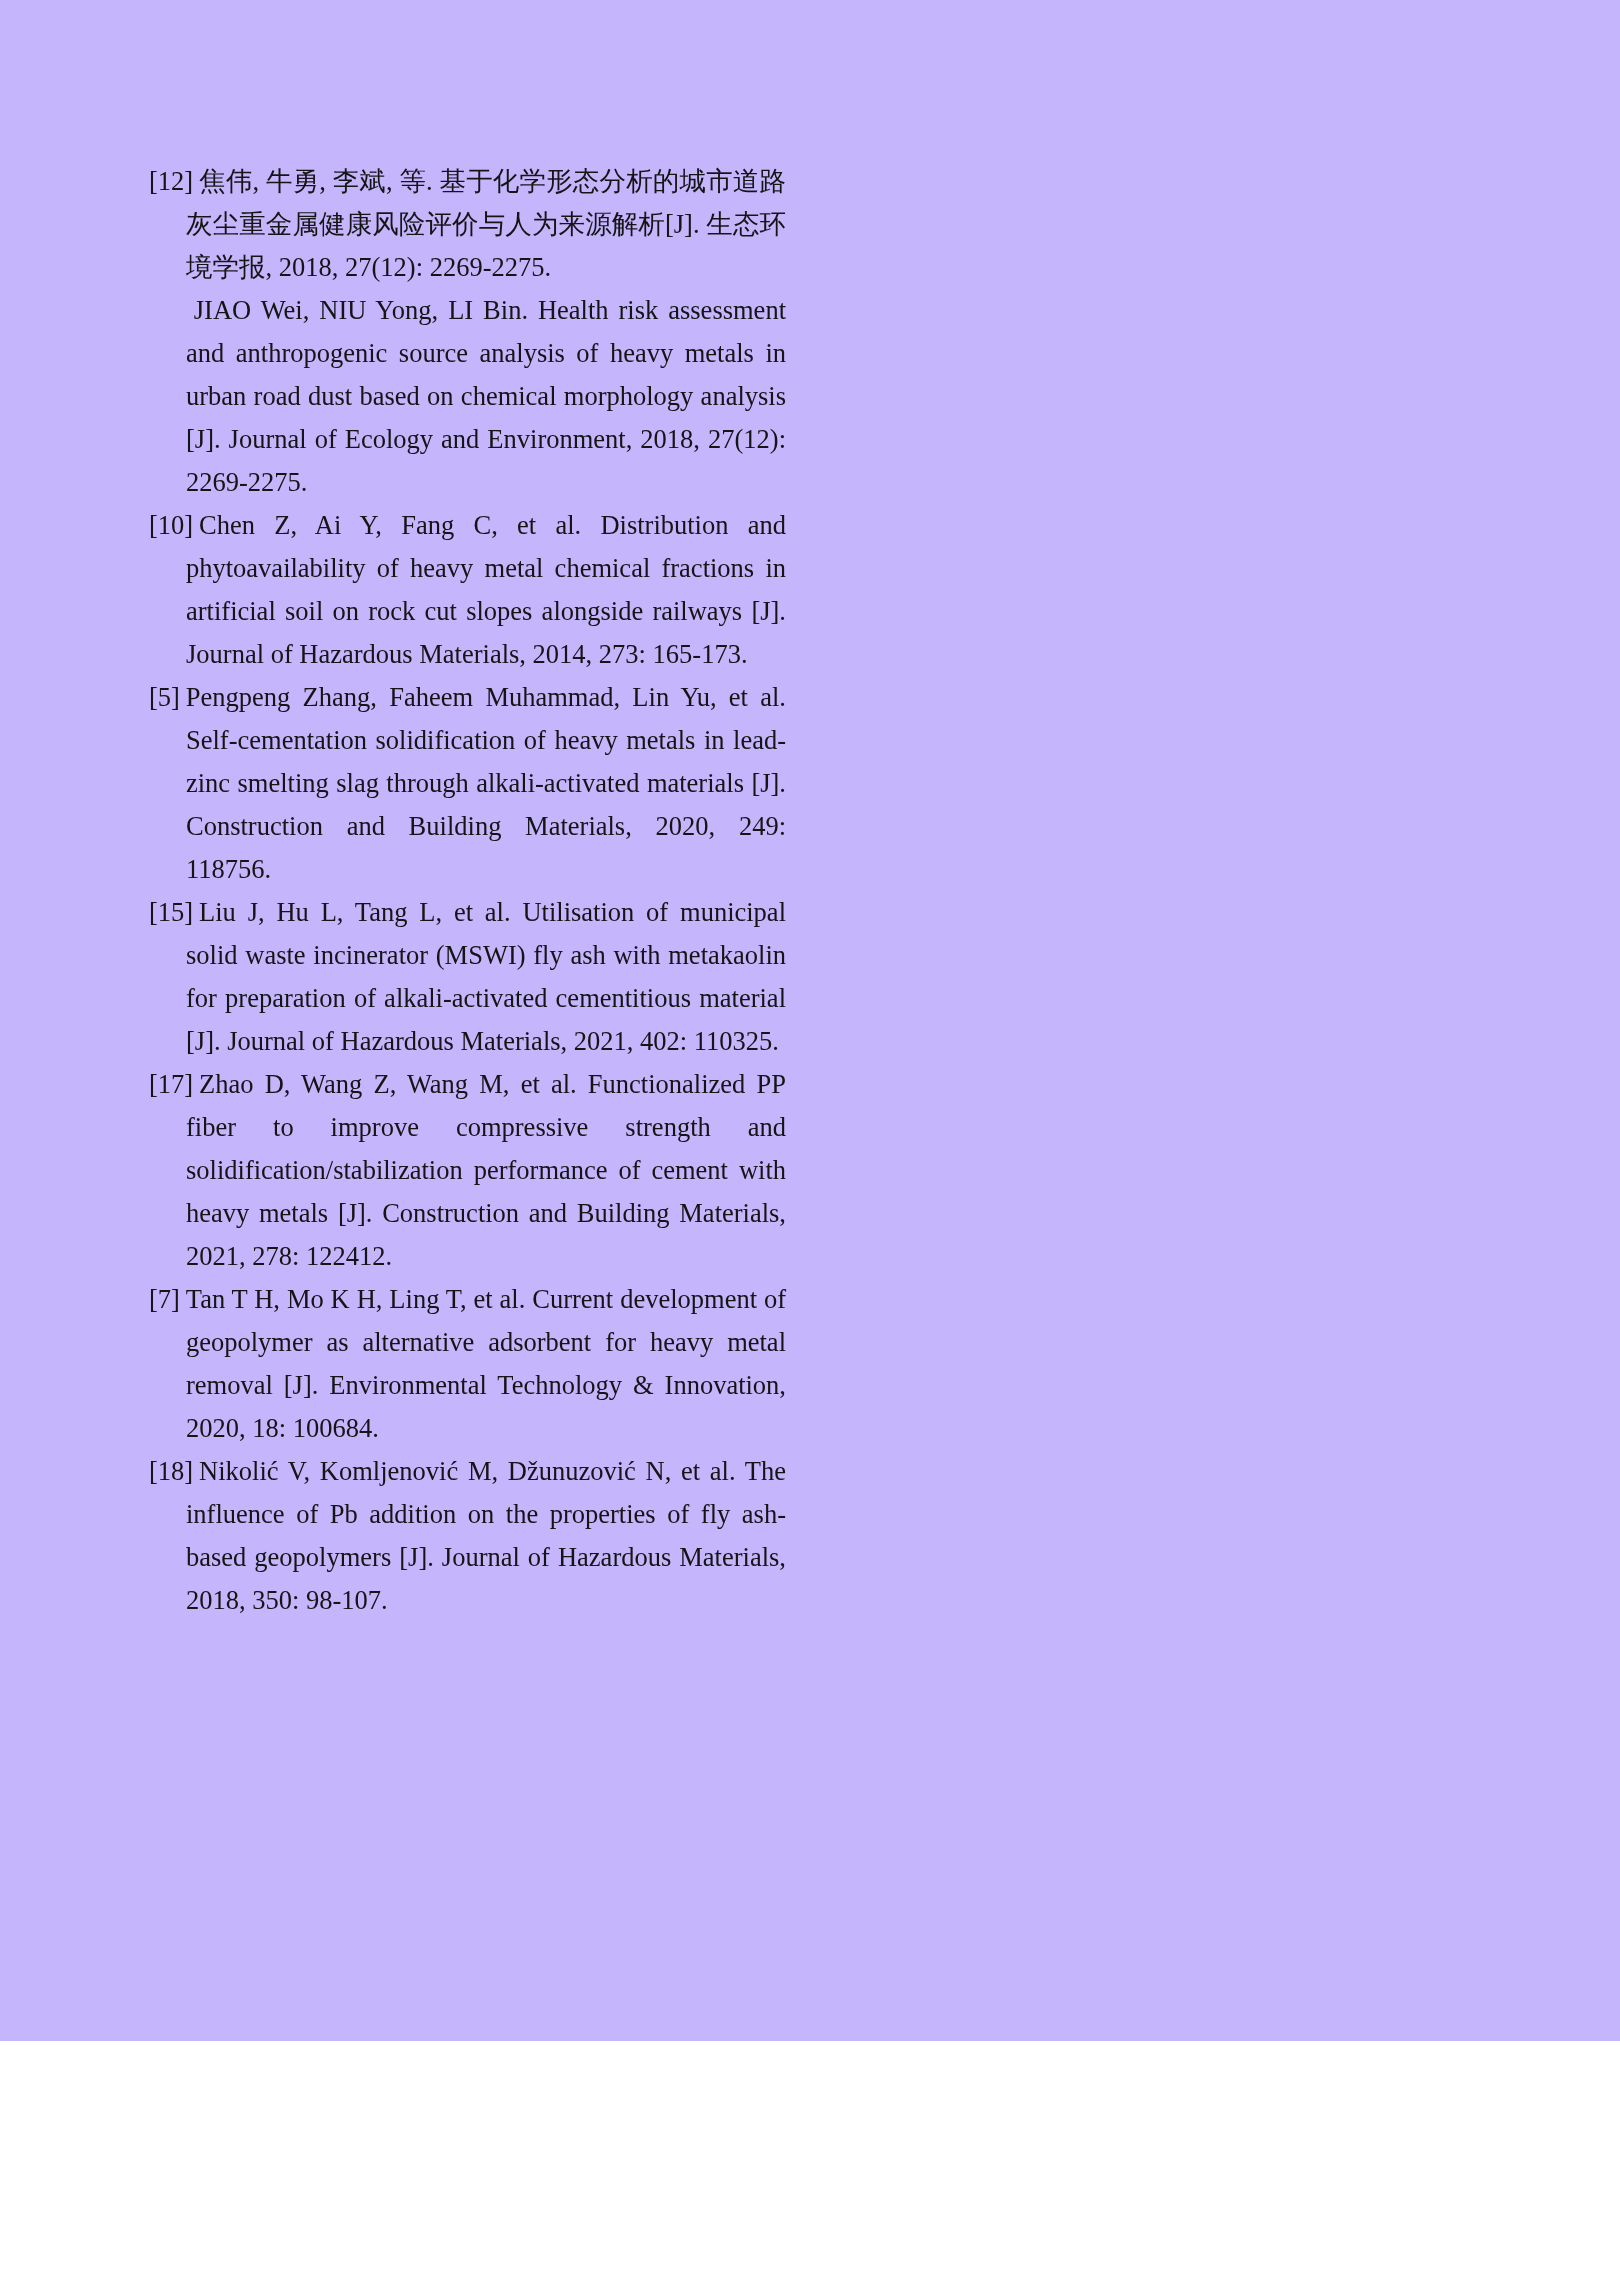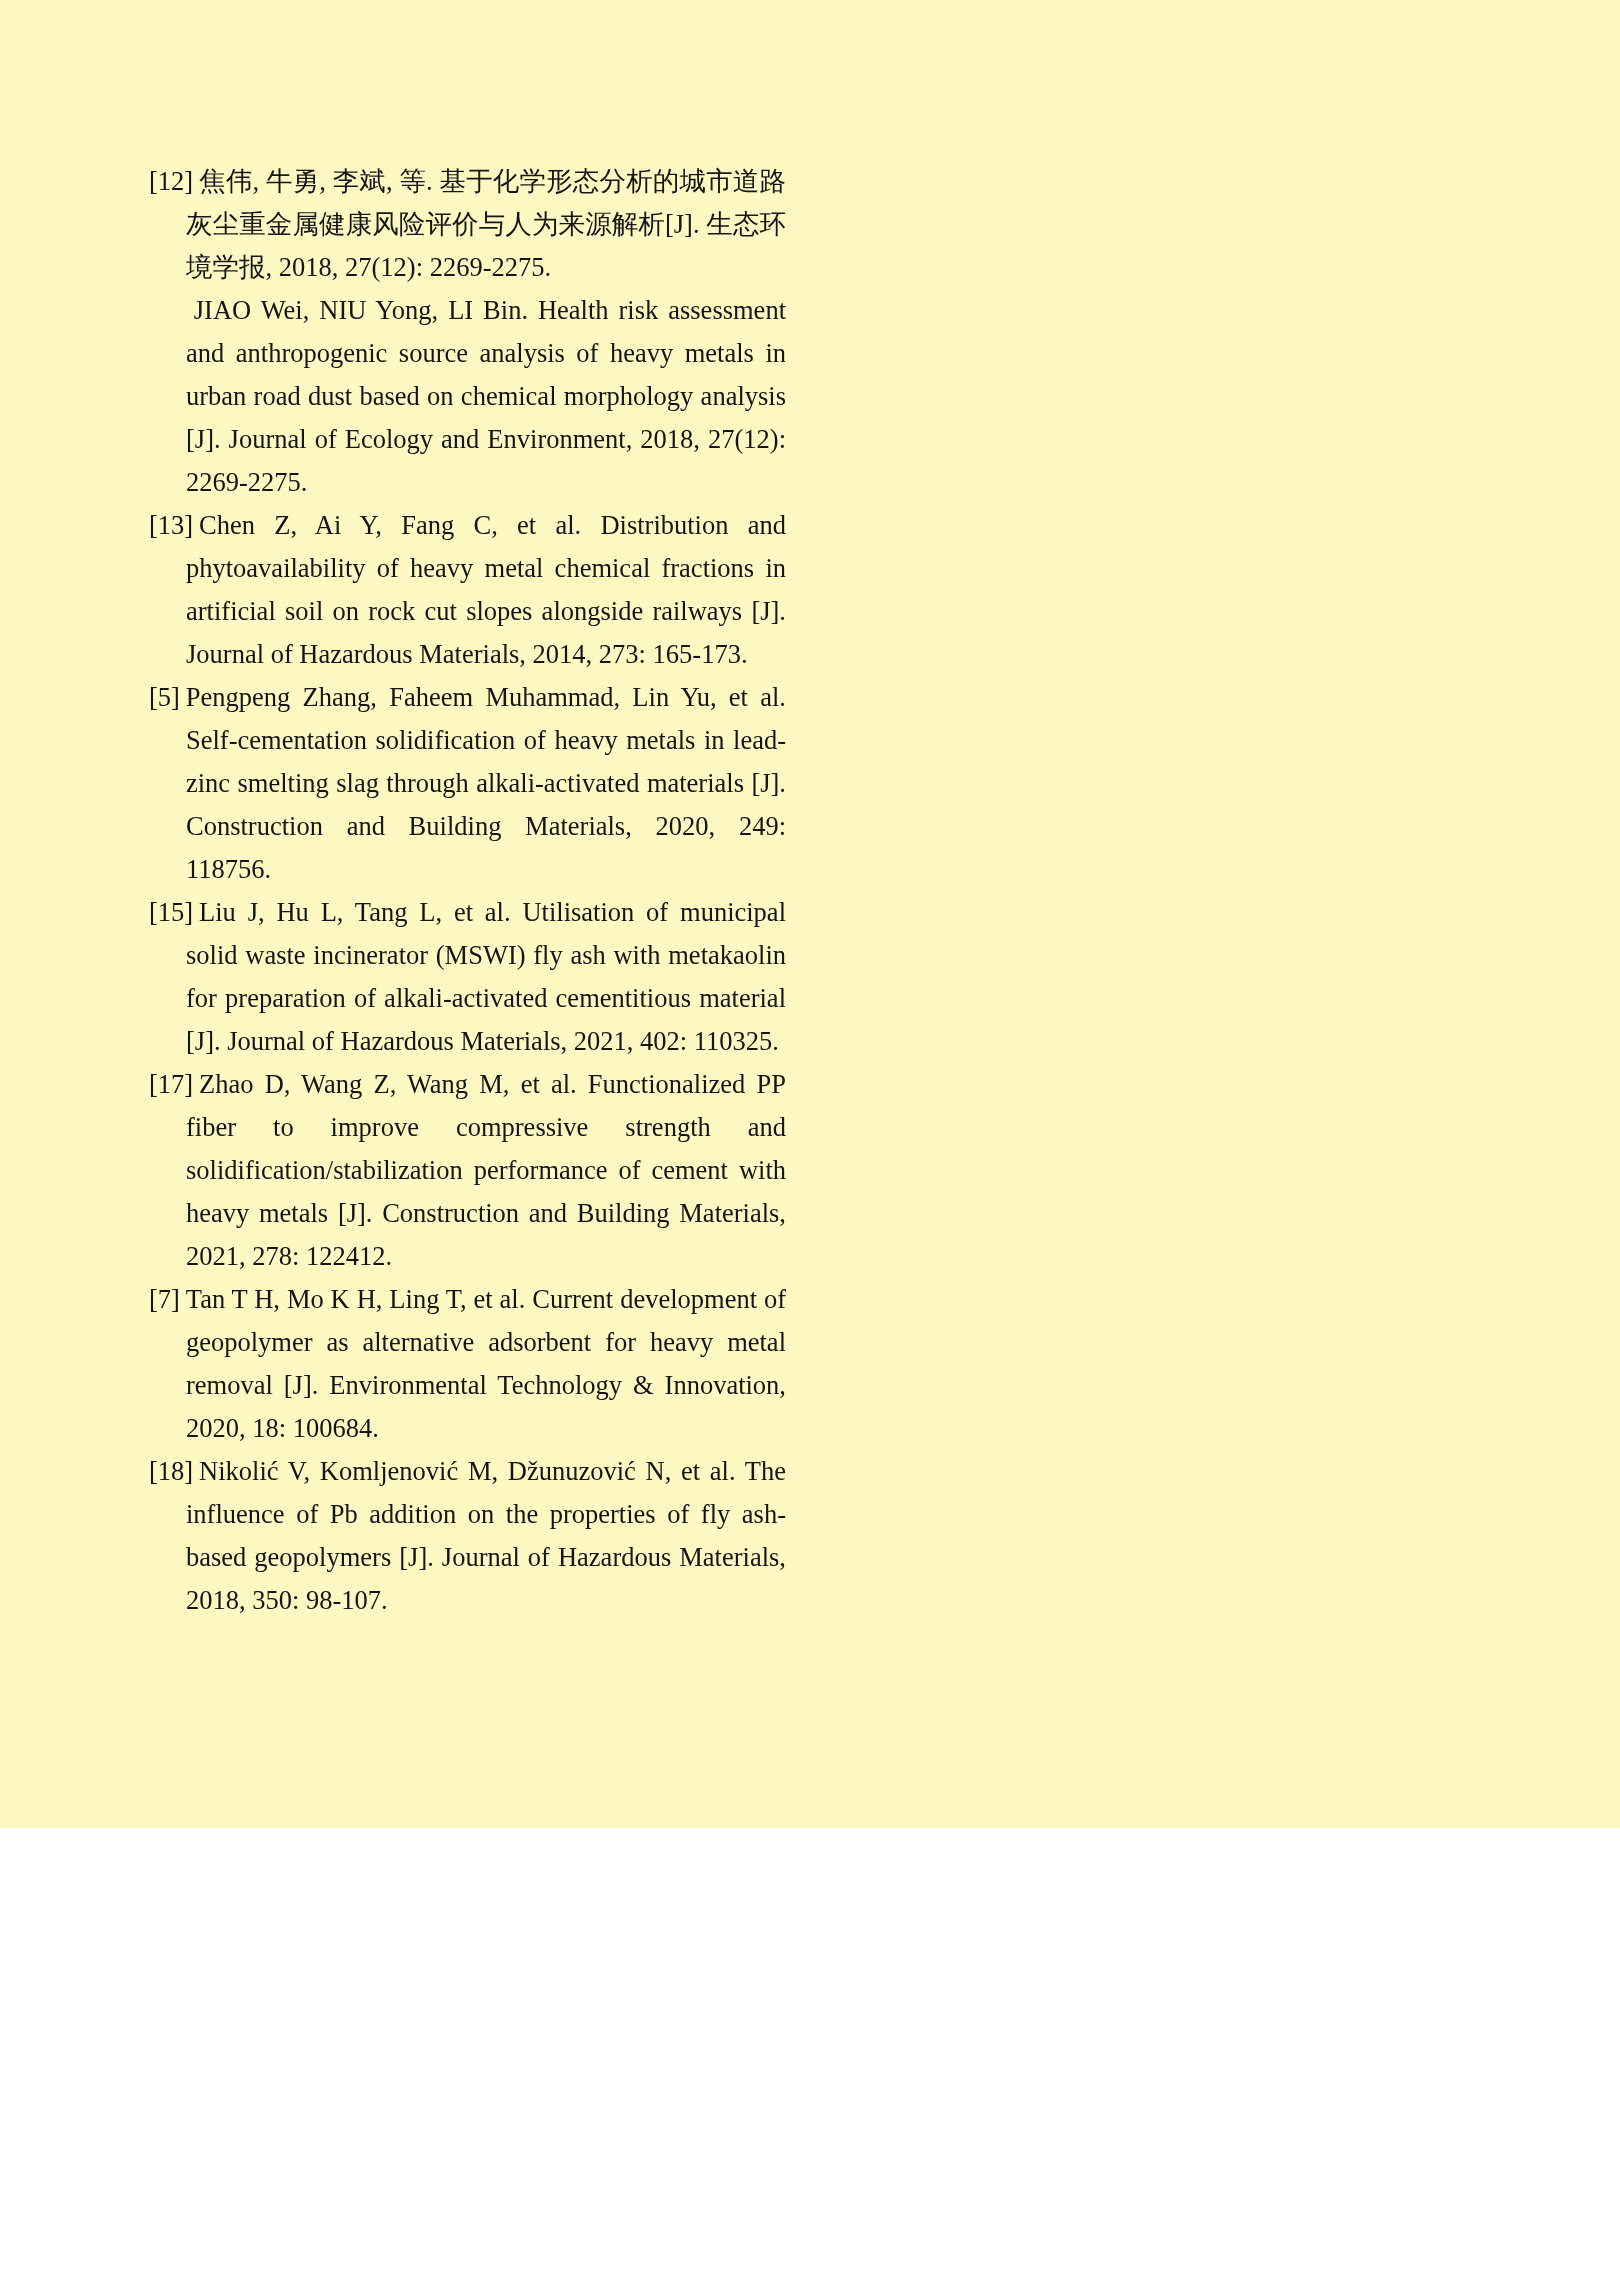--- a/index.html
+++ b/index.html
@@ -3,22 +3,22 @@
 <meta charset="utf-8">
 <style>
   html, body {
     margin: 0;
     padding: 0;
     background: #ffffff;
   }
   .page {
     position: relative;
     width: 1620px;
-    height: 1828px;
-    background: #fef9c3;
+    height: 2041px;
+    background: #c4b5fd;
     font-family: "Liberation Serif", "DejaVu Serif", serif;
     font-size: 26.5px;
     line-height: 43px;
     color: #151515;
     overflow: hidden;
   }
   .refs {
     position: absolute;
     left: 149px;
     top: 160px;
@@ -46,21 +46,21 @@
 
 <div class="page">
   <div class="refs">
 
     <div class="ref">
       <p class="para hang"><span class="rid">[12]</span><span>焦伟, 牛勇, 李斌, 等. 基于化学形态分析的城市道路灰尘重金属健康风险评价与人为来源解析[J]. 生态环境学报, 2018, 27(12): 2269-2275.</span></p>
       <p class="para trans">JIAO Wei, NIU Yong, LI Bin. Health risk assessment and anthropogenic source analysis of heavy metals in urban road dust based on chemical morphology analysis [J]. Journal of Ecology and Environment, 2018, 27(12): 2269-2275.</p>
     </div>
 
     <div class="ref">
-      <p class="para hang"><span class="rid">[13]</span><span>Chen Z, Ai Y, Fang C, et al. Distribution and phytoavailability of heavy metal chemical fractions in artificial soil on rock cut slopes alongside railways [J]. Journal of Hazardous Materials, 2014, 273: 165-173.</span></p>
+      <p class="para hang"><span class="rid">[10]</span><span>Chen Z, Ai Y, Fang C, et al. Distribution and phytoavailability of heavy metal chemical fractions in artificial soil on rock cut slopes alongside railways [J]. Journal of Hazardous Materials, 2014, 273: 165-173.</span></p>
     </div>
 
     <div class="ref">
       <p class="para hang"><span class="rid">[5]</span><span>Pengpeng Zhang, Faheem Muhammad, Lin Yu, et al. Self-cementation solidification of heavy metals in lead-zinc smelting slag through alkali-activated materials [J]. Construction and Building Materials, 2020, 249: 118756.</span></p>
     </div>
 
     <div class="ref">
       <p class="para hang"><span class="rid">[15]</span><span>Liu J, Hu L, Tang L, et al. Utilisation of municipal solid waste incinerator (MSWI) fly ash with metakaolin for preparation of alkali-activated cementitious material [J]. Journal of Hazardous Materials, 2021, 402: 110325.</span></p>
     </div>
 

